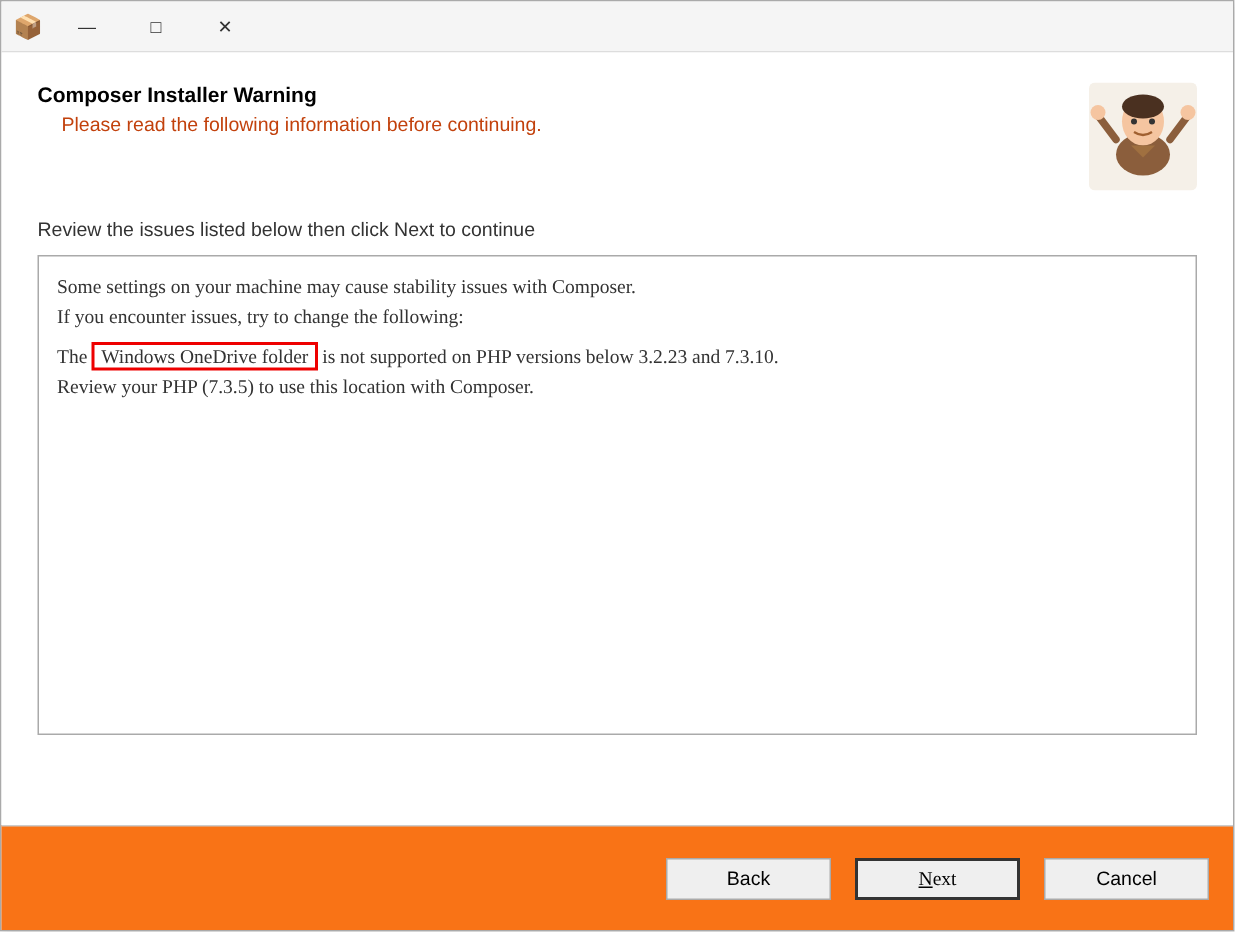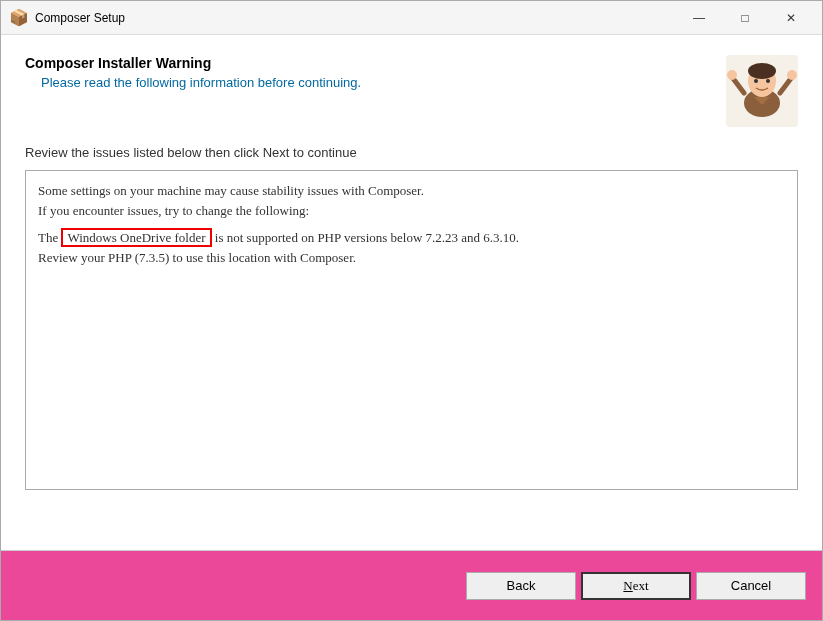--- a/index.html
+++ b/index.html
@@ -93,21 +93,21 @@
 
     .warning-title {
       font-weight: bold;
       font-size: 14px;
       color: #000;
       margin-bottom: 4px;
     }
 
     .warning-subtitle {
       font-size: 13px;
-      color: #0369a1;
+      color: #c2410c;
       margin-left: 16px;
     }
 
     .composer-logo {
       width: 72px;
       height: 72px;
       flex-shrink: 0;
       margin-left: 12px;
       position: relative;
     }
@@ -144,29 +144,29 @@
     }
 
     .highlight-box {
       display: inline;
       border: 2px solid #e00;
       padding: 0 4px;
     }
 
     
     .footer {
-      background: #ec4899;
+      background: #f97316;
       border-top: 1px solid #ccc;
       height: 70px;
       flex-shrink: 0;
       display: flex;
       align-items: center;
       justify-content: flex-end;
       padding: 0 16px;
-      gap: 5px;
+      gap: 16px;
     }
 
     .footer-btn {
       min-width: 110px;
       height: 28px;
       border: 1px solid #aaa;
       background: #efefef;
       cursor: pointer;
       font-size: 13px;
       font-family: "Segoe UI", sans-serif;
@@ -199,21 +199,20 @@
       border: 1px solid #aaa;
     }
   </style>
 </head>
 <body>
 
 <div class="window">
 
   <div class="title-bar">
     <div class="title-bar-icon">📦</div>
-    <span class="title-bar-title">Composer Setup</span>
     <div class="title-bar-controls">
       <button class="title-bar-btn">—</button>
       <button class="title-bar-btn">□</button>
       <button class="title-bar-btn close">✕</button>
     </div>
   </div>
 
   <div class="content">
 
     <div class="header-row">
@@ -251,21 +250,21 @@
 
     <div class="review-text">Review the issues listed below then click Next to continue</div>
 
     <div class="text-box">
       <div class="text-box-content">
         <p>
           <span>Some settings on your machine may cause stability issues with Composer.</span><br>
           <span>If you encounter issues, try to change the following:</span>
         </p>
         <p>
-          <span>The </span><span class="highlight-box">Windows OneDrive folder</span><span> is not supported on PHP versions below 7.2.23 and 6.3.10.</span><br>
+          <span>The </span><span class="highlight-box">Windows OneDrive folder</span><span> is not supported on PHP versions below 3.2.23 and 7.3.10.</span><br>
           <span>Review your PHP (7.3.5) to use this location with Composer.</span>
         </p>
       </div>
     </div>
 
   </div>
 
   <div class="footer">
     <button class="footer-btn">
       <span>Back</span>

